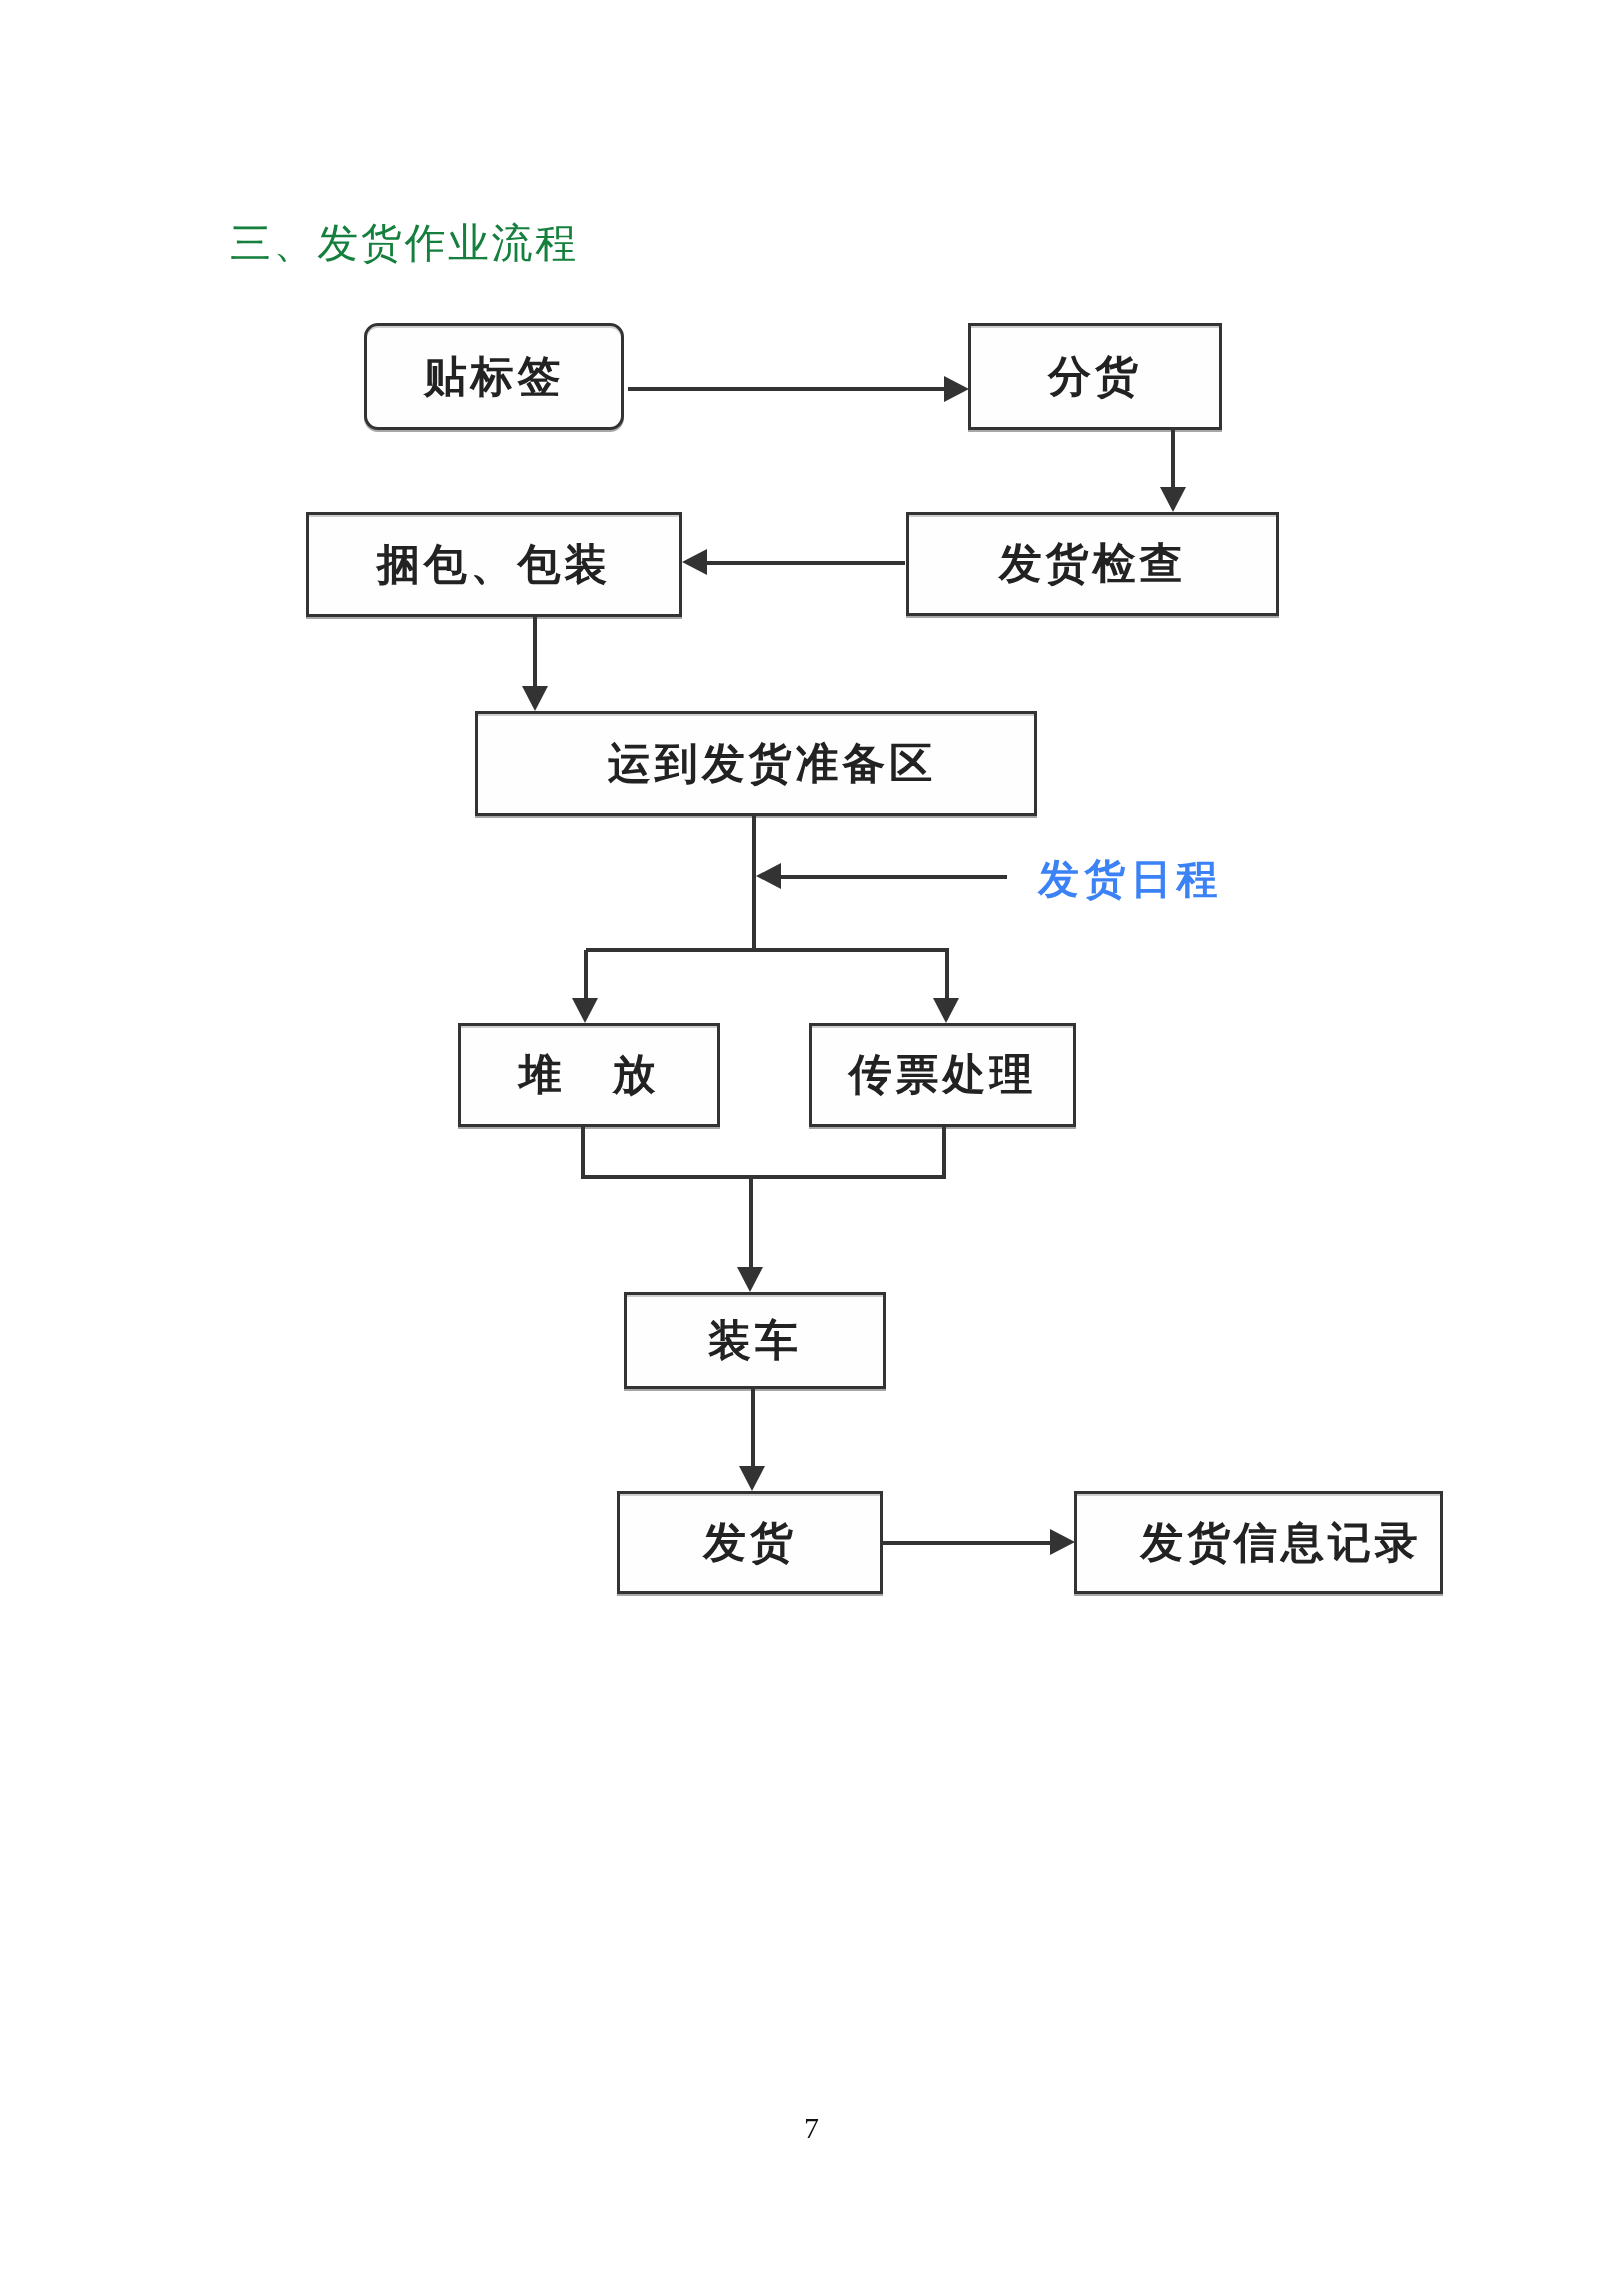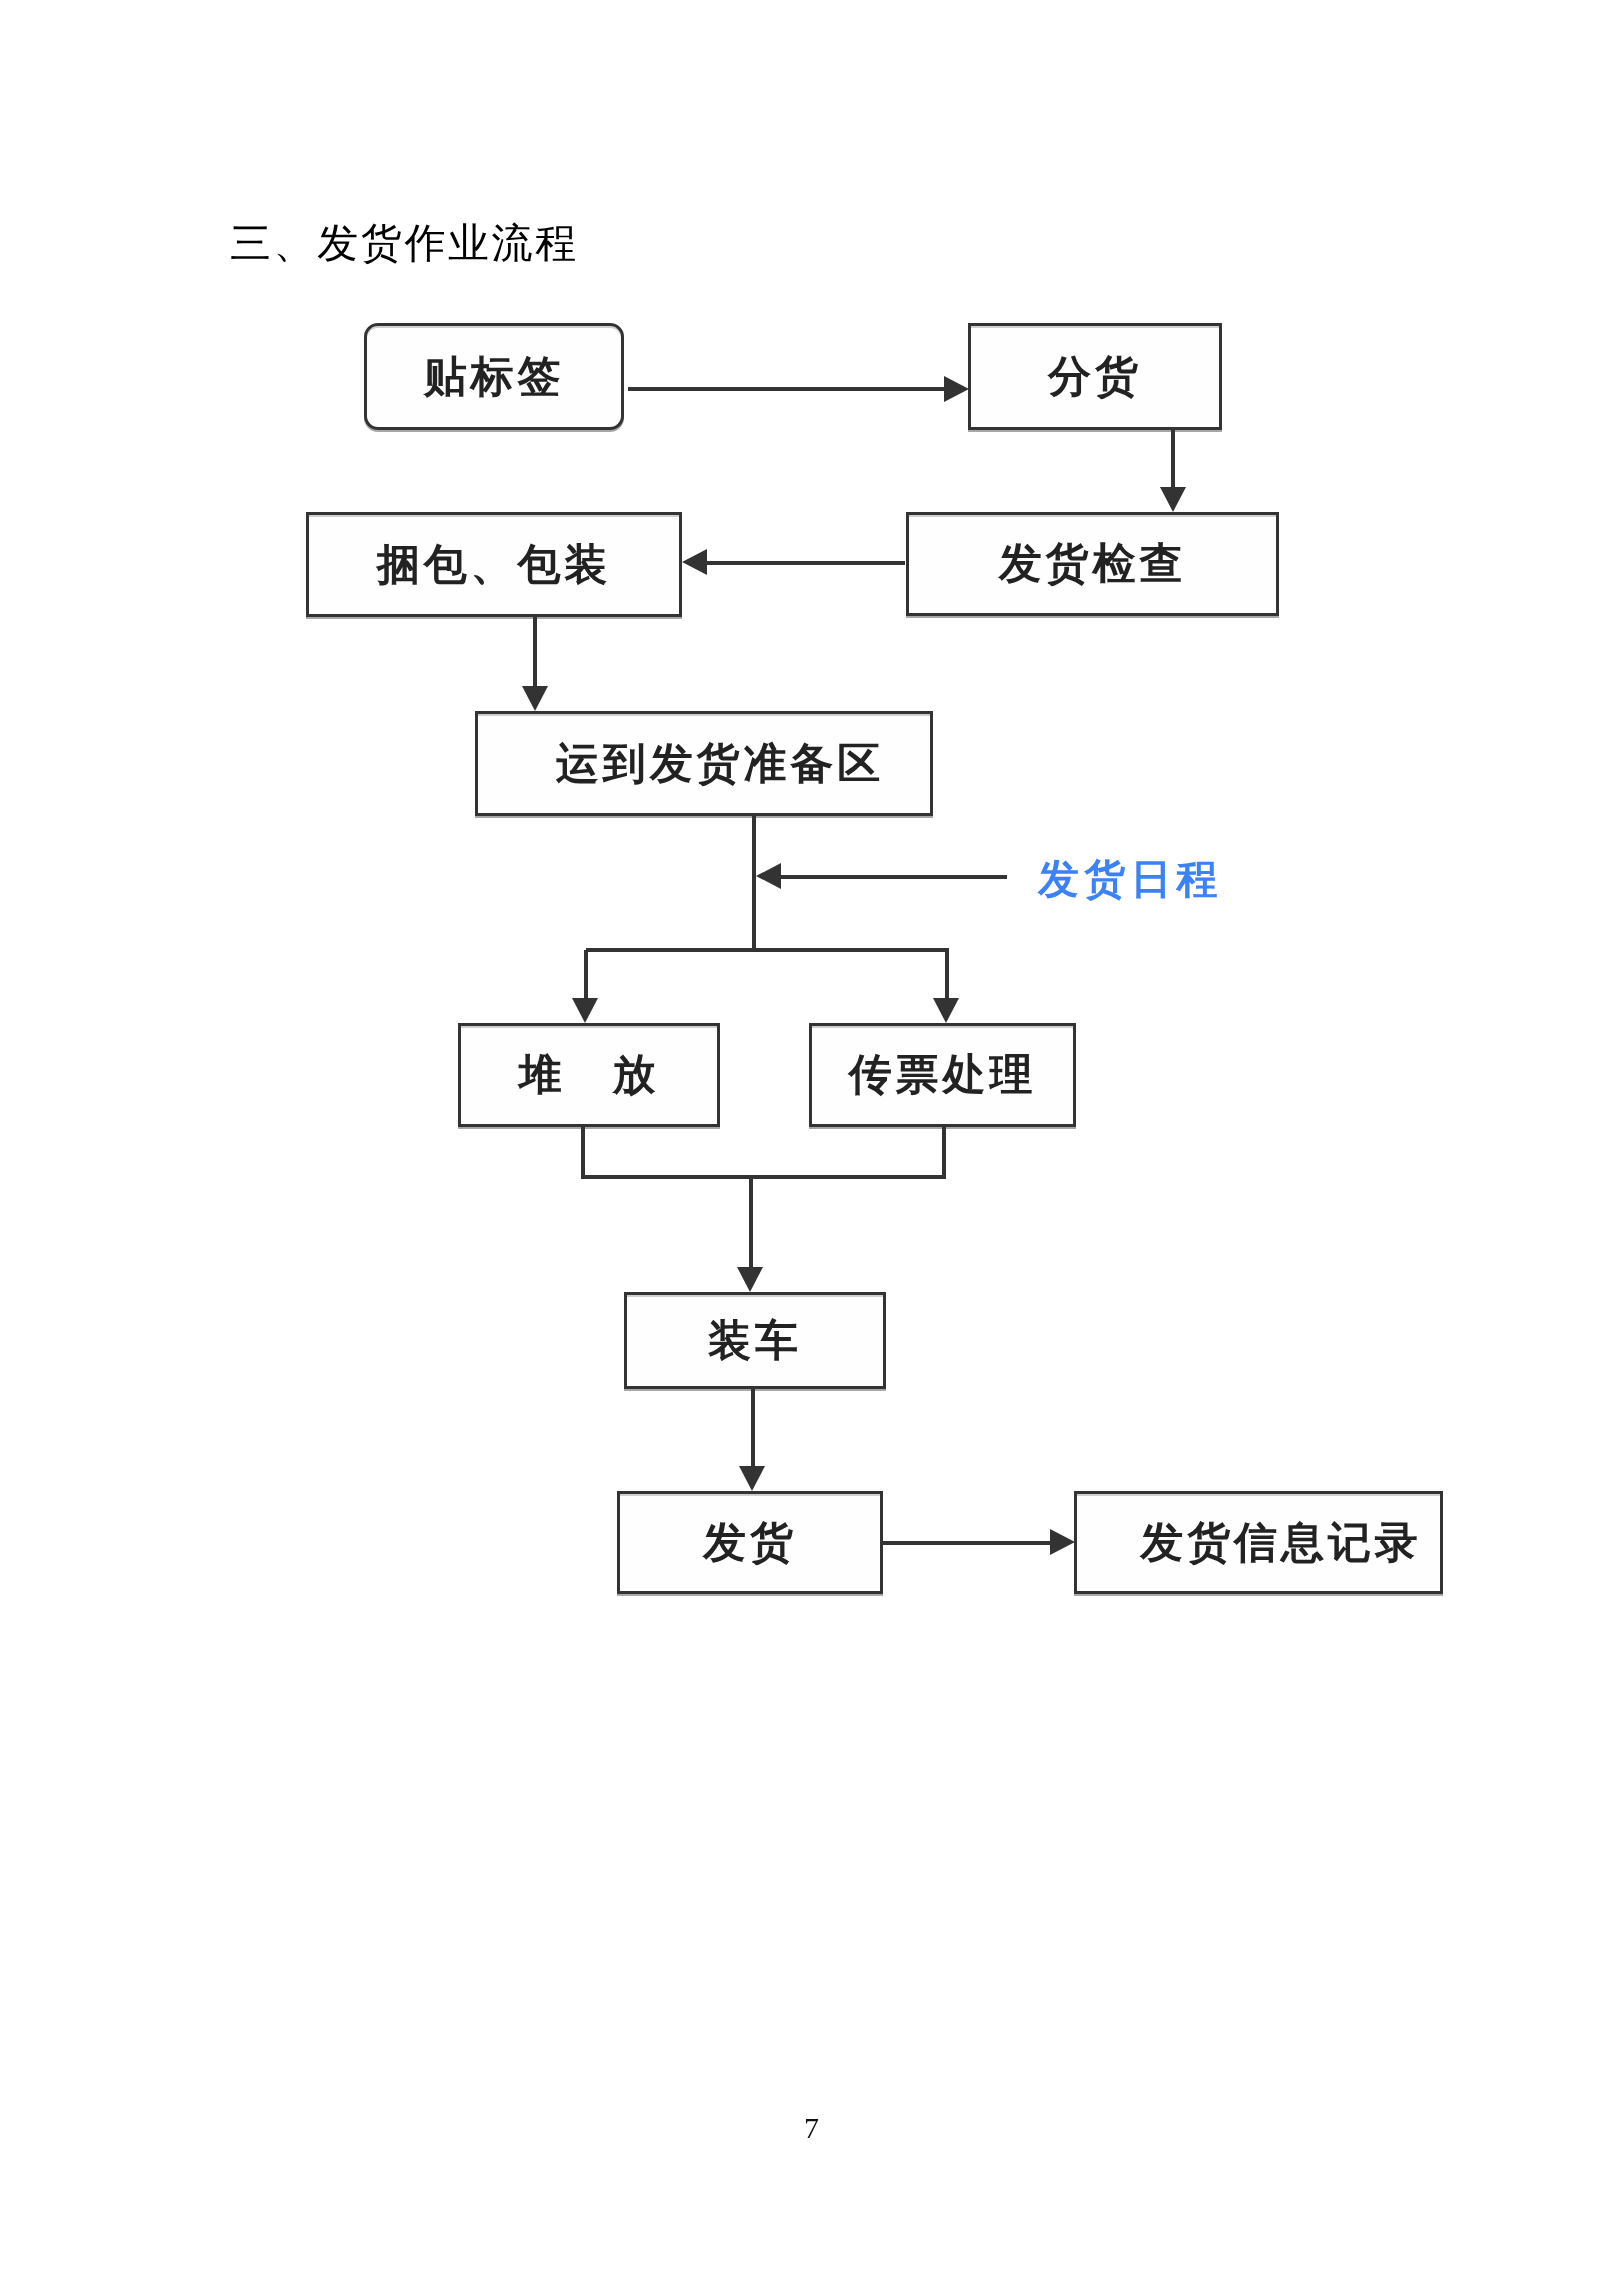--- a/index.html
+++ b/index.html
@@ -11,21 +11,21 @@
     font-family:"Liberation Sans", sans-serif;
     overflow:hidden;
   }
   .section-title{
     position:absolute;
     left:230px;
     top:216px;
     font-family:"Liberation Serif", serif;
     font-size:41px;
     font-weight:400;
-    color:#000000;
+    color:#15803d;
     letter-spacing:2.6px;
     white-space:nowrap;
   }
   .node{
     position:absolute;
     box-sizing:border-box;
     border:3.9px solid #333333;
     background:#fefefe;
     display:flex;
     align-items:center;
@@ -69,21 +69,21 @@
 </head>
 <body>
 
 <div class="page">
   <div class="section-title">三、发货作业流程</div>
   <div id="canvas">
       <div class="node" style="left: 364px; top: 323px; width: 260px; height: 107px; border-radius: 14px;">贴标签</div>
       <div class="node" style="left: 968px; top: 323px; width: 254px; height: 107px;">分货</div>
       <div class="node" style="left: 306px; top: 512px; width: 376px; height: 105px;">捆包、包装</div>
       <div class="node" style="left: 906px; top: 512px; width: 373px; height: 104px;">发货检查</div>
-      <div class="node" style="left: 475px; top: 711px; width: 458px; height: 105px; padding-left: 32px;">运到发货准备区</div>
+      <div class="node" style="left: 475px; top: 711px; width: 562px; height: 105px; padding-left: 32px;">运到发货准备区</div>
       <div class="node" style="left: 438px; top: 1023px; width: 262px; height: 104px; margin-left: 20px;">堆　放</div>
       <div class="node" style="left: 809px; top: 1023px; width: 267px; height: 104px;">传票处理</div>
       <div class="node" style="left: 624px; top: 1292px; width: 262px; height: 97px;">装车</div>
       <div class="node" style="left: 617px; top: 1491px; width: 266px; height: 103px;">发货</div>
       <div class="node" style="left: 1074px; top: 1491px; width: 369px; height: 103px; padding-left: 45px;">发货信息记录</div>
       <div class="hline" style="left: 628px; top: 387px; width: 321px; height: 3.9px; background: rgb(51, 51, 51);"></div>
       <div class="ah" style="left: 944px; top: 376px; border-width: 13.7px 0px 13.7px 25px; border-left-color: rgb(51, 51, 51);"></div>
       <div class="vline" style="left: 1171px; top: 430px; width: 3.9px; height: 63px; background: rgb(51, 51, 51);"></div>
       <div class="ah" style="left: 1160px; top: 487px; border-width: 25px 13.7px 0px; border-top-color: rgb(51, 51, 51);"></div>
       <div class="hline" style="left: 701px; top: 561px; width: 204px; height: 3.9px; background: rgb(51, 51, 51);"></div>

